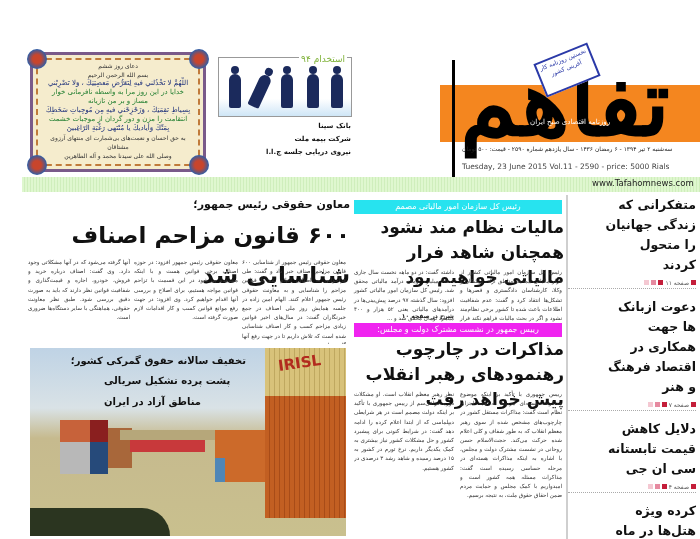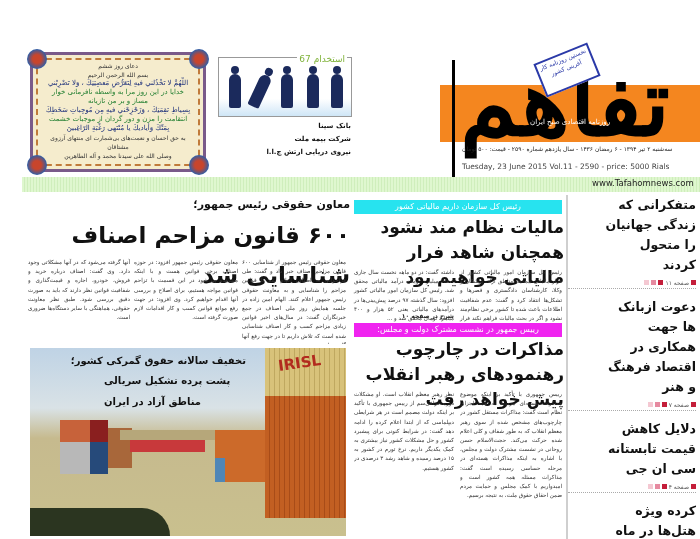--- a/index.html
+++ b/index.html
@@ -69,31 +69,31 @@
   <div class="l g">خدایا در این روز مرا به واسطه نافرمانی خوار مساز و بر من تازیانه</div>
   <div class="l b">بِسِياطِ نَقِمَتِكَ ، وَزَحْزِحْني فيهِ مِن مُوجِباتِ سَخَطِكَ</div>
   <div class="l g">انتقامت را مزن و دور گردان از موجبات خشمت</div>
   <div class="l b">بِمَنِّكَ وَأياديكَ يا مُنْتَهى رَغْبَةِ الرّاغِبينَ</div>
   <div class="l">به حق احسان و نعمت‌های بی‌شمارت ای منتهای آرزوی مشتاقان</div>
   <div class="l">وصلی الله علی سیدنا محمد و آله الطاهرین</div>
 </div>
 
 <div class="abs ad">
   <div class="pic">
-    <span class="title">استخدام 67</span>
+    <span class="title">استخدام ۹۴</span>
     <span class="fig" style="left:10px"></span>
     <span class="fig" style="left:35px;transform:rotate(25deg)"></span>
     <span class="fig" style="left:62px"></span>
     <span class="fig" style="left:88px"></span>
     <span class="fig" style="left:112px"></span>
   </div>
   <div class="lines">
     <div>بانک سینا</div>
     <div>شرکت بیمه ملت</div>
-    <div>نیروی دریایی ارتش ج.ا.ا</div>
+    <div>نیروی دریایی جلسه ج.ا.ا</div>
   </div>
 </div>
 
 <div class="abs mast"></div>
 <div class="abs logo-stroke"></div>
 <div class="logo">تفاهم</div>
 <div class="abs stamp">نخستین روزنامه کار آفرینی کشور</div>
 <div class="abs subtitle">روزنامه اقتصادی صبح ایران</div>
 <div class="abs dateline">سه‌شنبه ۲ تیر ۱۳۹۴ - ۶ رمضان ۱۴۳۶ - سال یازدهم شماره ۲۵۹۰ - قیمت: ۵۰۰ تومان</div>
 <div class="abs engdate">Tuesday, 23 June 2015 Vol.11 - 2590 - price: 5000 Rials</div>
@@ -130,21 +130,21 @@
   <div class="pg">
       <span class="sq"></span>
       <span>صفحه ۹</span>
       <span class="sq"></span>
       <span class="sq p"></span>
       <span class="sq pp"></span>
     </div>
   <div class="item">تغییر ساختار در راه‌آهن کشور</div>
 </div>
 
-<div class="abs kicker cyan">رئیس کل سازمان داریم مالیاتی کشور</div>
+<div class="abs kicker cyan">رئیس کل سازمان امور مالیاتی مصمم</div>
 <div class="abs h2 mid-h1">مالیات نظام مند نشود همچنان شاهد فرار مالیاتی خواهیم بود</div>
 <div class="abs body" style="left:460px;top:268px;width:102px;">رئیس کل سازمان امور مالیاتی کشور از فرار مالیاتی بیمه‌ها، مناطق آزاد، پزشکان و وکلا، کارشناسان دادگستری و قصرها و تشکل‌ها انتقاد کرد و گفت: عدم شفافیت اطلاعات باعث شده تا کشور برخی نظام‌مند نشود و اگر در بحث مالیات فراهم نکند فرار مالیاتی همچنان رواج خواهد</div>
 <div class="abs body" style="left:354px;top:268px;width:100px;">داشته گفت: در دو ماهه نخست سال جاری ۸۵۰۰ میلیارد تومان درآمد مالیاتی محقق شد. رئیس کل سازمان امور مالیاتی کشور افزود: سال گذشته ۹۷ درصد پیش‌بینی‌ها در درآمدهای مالیاتی یعنی ۵۲ هزار و ۴۰۰ میلیارد تومان محقق شد و ...</div>
 <div class="abs ref" style="left:354px;top:312px;width:100px;">شرح در صفحه ۱۰</div>
 
 <div class="abs kicker magenta">رییس جمهور در نشست مشترک دولت و مجلس:</div>
 <div class="abs h2 mid-h2">مذاکرات در چارچوب رهنمودهای رهبر انقلاب پیش خواهد رفت</div>
 <div class="abs body" style="left:460px;top:390px;width:102px;height:148px;overflow:hidden;">رییس جمهوری با تأکید بر اینکه موضوع مذاکرات هسته‌ای مربوط به همه اجزای نظام است گفت: مذاکرات مستقل کشور در چارچوب‌های مشخص شده از سوی رهبر معظم انقلاب که به طور شفاف و کلی اعلام شده حرکت می‌کند. حجت‌الاسلام حسن روحانی در نشست مشترک دولت و مجلس، با اشاره به اینکه مذاکرات هسته‌ای در مرحله حساسی رسیده است گفت: مذاکرات مسئله همه کشور است و امیدواریم با کمک مجلس و حمایت مردم ضمن احقاق حقوق ملت، به نتیجه برسیم.</div>
 <div class="abs body" style="left:354px;top:390px;width:100px;height:148px;overflow:hidden;">نظر رهبر معظم انقلاب است. او مشکلات دوره خرافی‌سم از رییس جمهوری با تأکید بر اینکه دولت مصمم است در هر شرایطی دیپلماسی که از ابتدا اعلام کرده را ادامه دهد گفت: در شرایط کنونی برای پیشبرد کشور و حل مشکلات کشور نیاز بیشتری به کمک یکدیگر داریم. نرخ تورم در کشور به ۱۵ درصد رسیده و شاهد رشد ۳ درصدی در کشور هستیم.</div>
 

